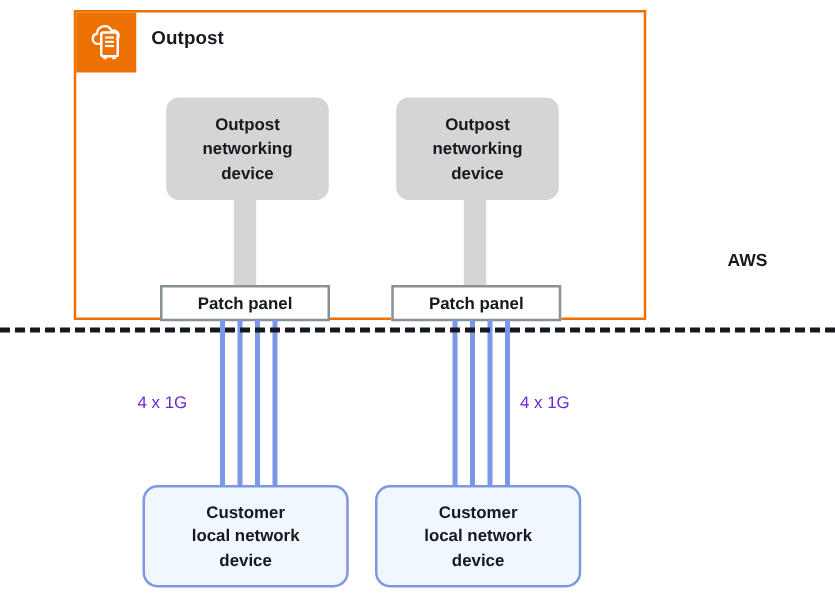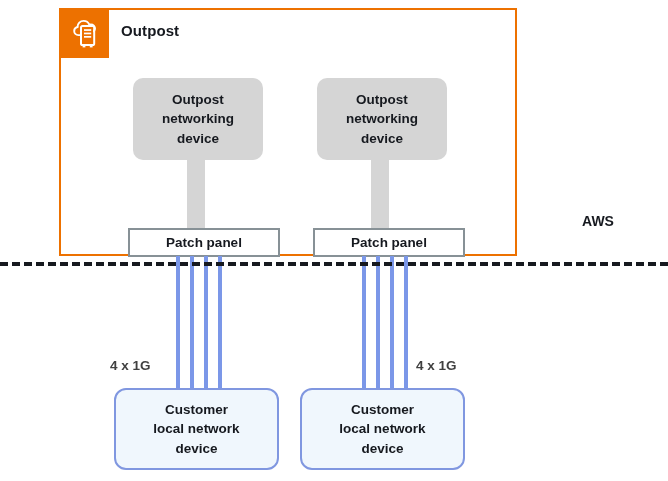--- a/index.html
+++ b/index.html
@@ -80,21 +80,21 @@
     position: absolute;
     width: 18px;
     background: #d5d5d5;
   }
   .stem-1 { left: 187px; top: 156px; height: 74px; }
   .stem-2 { left: 371px; top: 156px; height: 74px; }
 
   
   .patch-panel {
     position: absolute;
-    width: 152px;
+    width: 136px;
     height: 29px;
     background: #ffffff;
     border: 2px solid #879196;
     box-sizing: border-box;
     display: flex;
     align-items: center;
     justify-content: center;
   }
   .patch-panel .pp-label {
     font-size: 13.5px;
@@ -125,31 +125,30 @@
   
   .zone-label {
     position: absolute;
     font-size: 14px;
     font-weight: bold;
     color: #16191f;
     text-align: center;
     line-height: 1.6;
     white-space: nowrap;
   }
-  .zone-aws { left: 548px; top: 210px; width: 100px; }
+  .zone-aws { left: 548px; top: 197px; width: 100px; }
   .zone-your { left: 548px; top: 297px; width: 100px; }
 
   
   .speed-label {
     position: absolute;
     font-size: 13.5px;
-    font-weight: bold;
-    color: #404040;
-    white-space: nowrap;
-    margin-top: 44px;
+    font-weight: normal;
+    color: #6d28d9;
+    white-space: nowrap;
   }
   .speed-left  { left: 110px; top: 314px; }
   .speed-right { left: 416px; top: 314px; }
 
   
   .cust-device {
     position: absolute;
     width: 165px;
     height: 82px;
     background: #f0f7fd;

